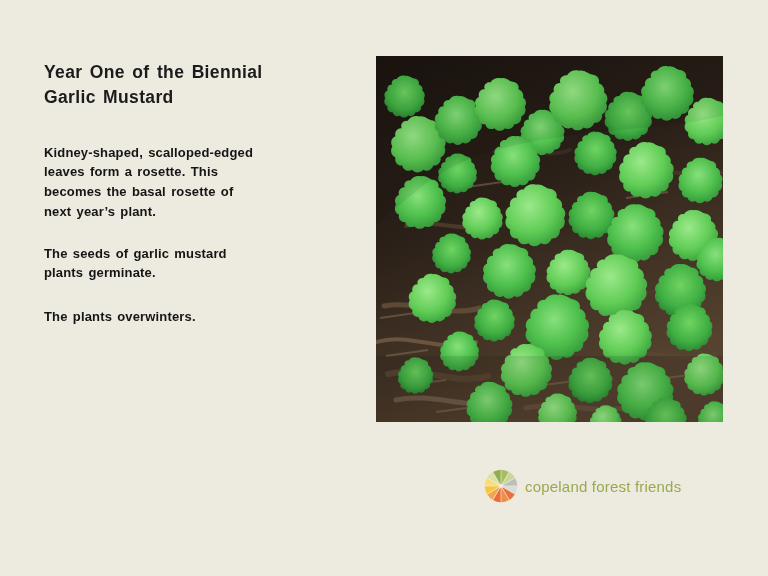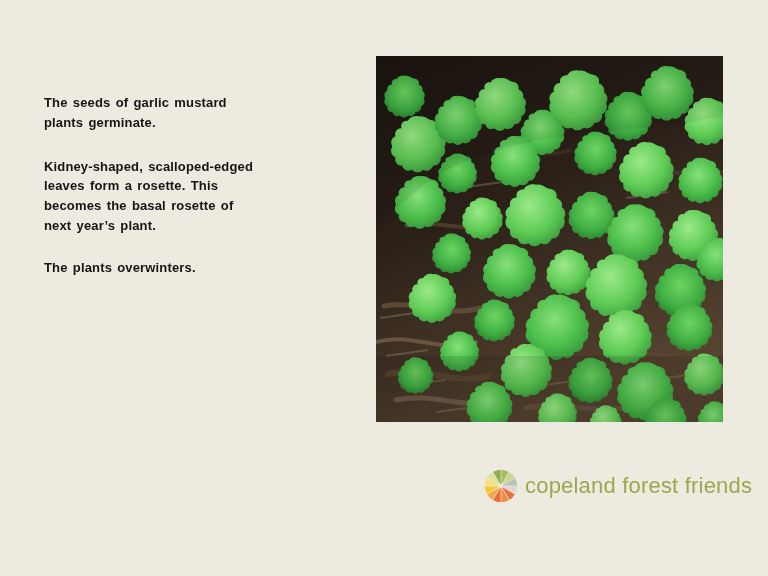--- a/index.html
+++ b/index.html
@@ -78,44 +78,46 @@
     display: flex;
     align-items: center;
     gap: 7px;
   }
   .logo-mark {
     width: 34px;
     height: 34px;
     flex: 0 0 34px;
   }
   .logo-text {
-    font-size: 22px;
+    font-size: 15px;
     font-weight: normal;
     color: #9aa84f;
     letter-spacing: 0.2px;
     line-height: 1;
     white-space: nowrap;
   }
 </style>
 </head>
 <body>
 
 <div class="slide">
 
   <div class="text-col">
 
+    <h1 class="slide-title">Year One of the Biennial
+Garlic Mustard</h1>
 
     <div class="body-block">
-      <p class="body-para p1">The seeds of garlic mustard
-plants germinate.</p>
-
       <p class="body-para p2">Kidney-shaped,  scalloped-edged
 leaves form a rosette.  This
 becomes the basal rosette of
 next year’s plant.</p>
+
+      <p class="body-para p1">The seeds of garlic mustard
+plants germinate.</p>
 
       <p class="body-para p3">The plants overwinters.</p>
     </div>
   </div>
 
   <div class="photo-frame">
     <svg width="347" height="366" viewBox="0 0 347 366" xmlns="http://www.w3.org/2000/svg">
       <defs>
         <radialGradient id="lf" cx="45%" cy="38%" r="70%">
           <stop offset="0%" stop-color="#88e07c"></stop>

